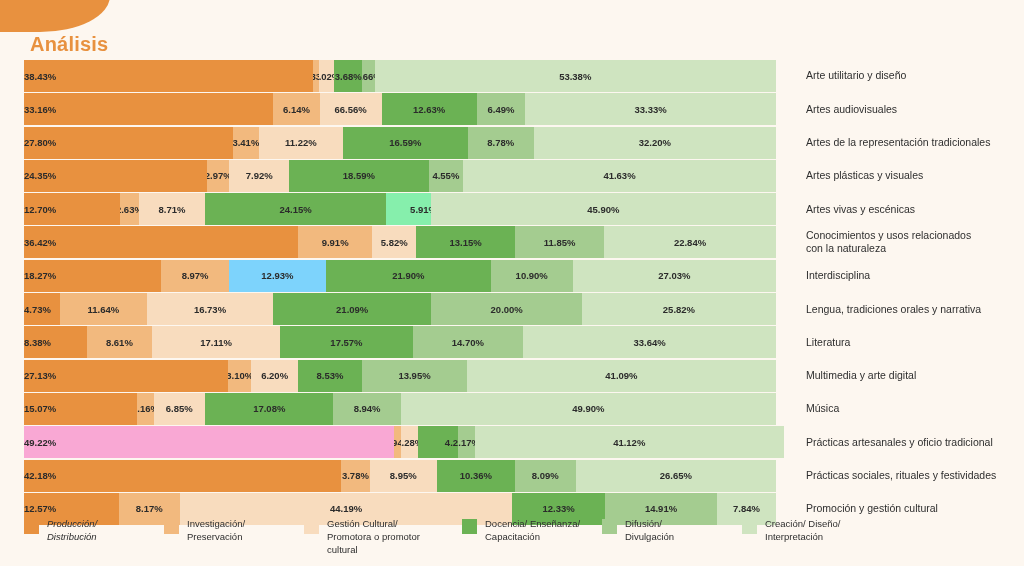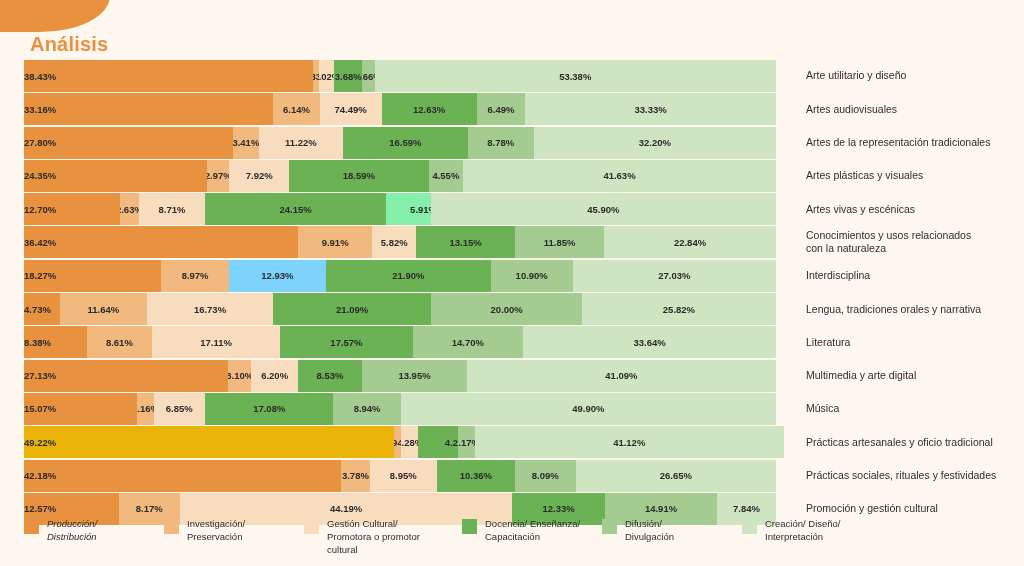--- a/index.html
+++ b/index.html
@@ -149,21 +149,21 @@
     </div>
     <div class="chart-row">
       <div class="bar-track">
         <div class="seg first" style="flex: 0 0 33.16%; background: rgb(232, 145, 63);">
           <span>33.16%</span>
         </div>
         <div class="seg" style="flex: 0 0 6.14%; background: rgb(242, 185, 126);">
           <span>6.14%</span>
         </div>
         <div class="seg" style="flex: 0 0 8.25%; background: rgb(248, 220, 190);">
-          <span>74.49%</span>
+          <span>66.56%</span>
         </div>
         <div class="seg" style="flex: 0 0 12.63%; background: rgb(107, 178, 84);">
           <span>12.63%</span>
         </div>
         <div class="seg" style="flex: 0 0 6.49%; background: rgb(164, 204, 144);">
           <span>6.49%</span>
         </div>
         <div class="seg" style="flex: 0 0 33.33%; background: rgb(207, 228, 192);">
           <span>33.33%</span>
         </div>
@@ -373,21 +373,21 @@
           <span>8.94%</span>
         </div>
         <div class="seg" style="flex: 0 0 49.9%; background: rgb(207, 228, 192);">
           <span>49.90%</span>
         </div>
       </div>
       <div class="row-label">Música</div>
     </div>
     <div class="chart-row">
       <div class="bar-track">
-        <div class="seg first" style="flex: 0 0 49.22%; background: #eab308; align-items: center;">
+        <div class="seg first" style="flex: 0 0 49.22%; background: #f9a8d4; align-items: center;">
           <span>49.22%</span>
         </div>
         <div class="seg" style="flex: 0 0 0.94%; background: rgb(242, 185, 126);">
           <span>0.94%</span>
         </div>
         <div class="seg" style="flex: 0 0 2.28%; background: rgb(248, 220, 190);">
           <span>2.28%</span>
         </div>
         <div class="seg" style="flex: 0 0 4.27%; background: rgb(107, 178, 84); padding-left: 40px;">
           <span>4.27%</span>

